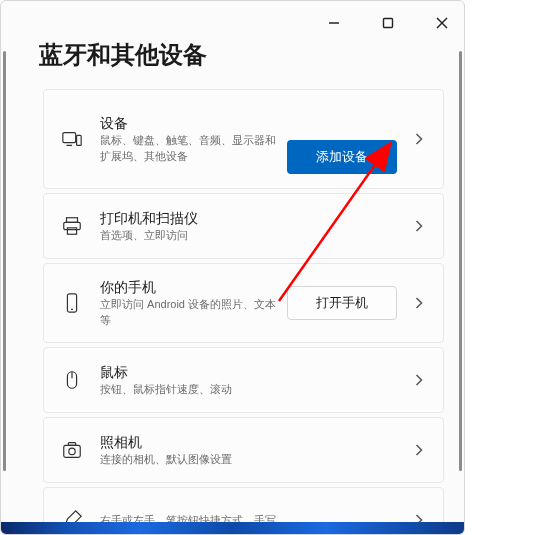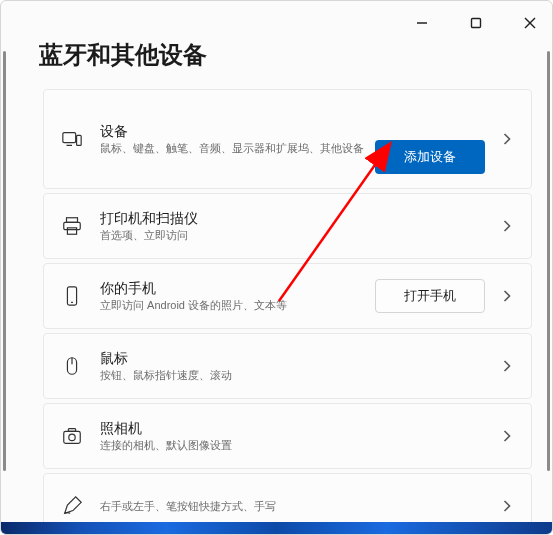--- a/index.html
+++ b/index.html
@@ -6,21 +6,21 @@
   html, body { margin: 0; padding: 0; }
   body {
     font-family: "Microsoft YaHei", "Segoe UI", sans-serif;
     background: #fff;
     width: 553px;
     height: 535px;
     position: relative;
     overflow: hidden;
   }
   .window {
-    width: 553px;
+    width: 465px;
     height: 535px;
     background: #fbfbfb;
     border: 1px solid #d6d6d6;
     border-radius: 6px;
     overflow: hidden;
     position: relative;
   }
   .titlebar {
     height: 44px;
     display: flex;

